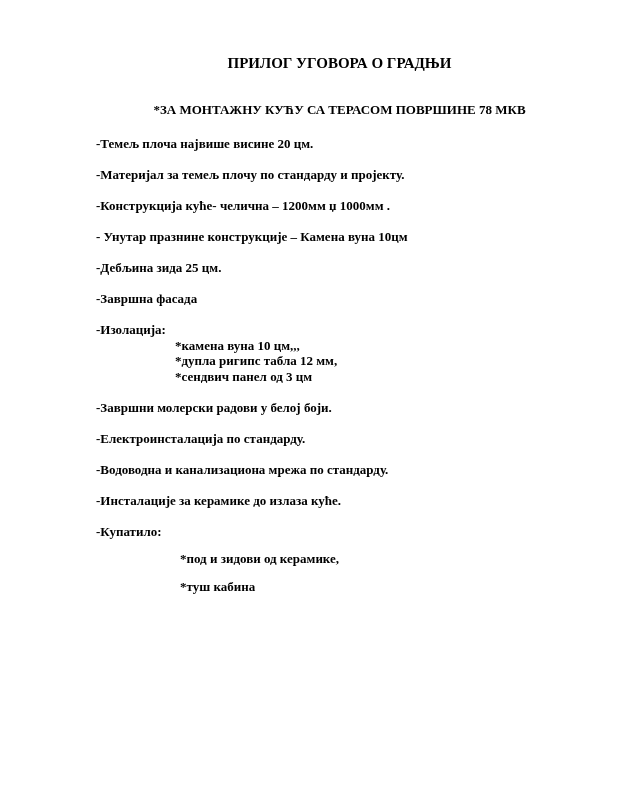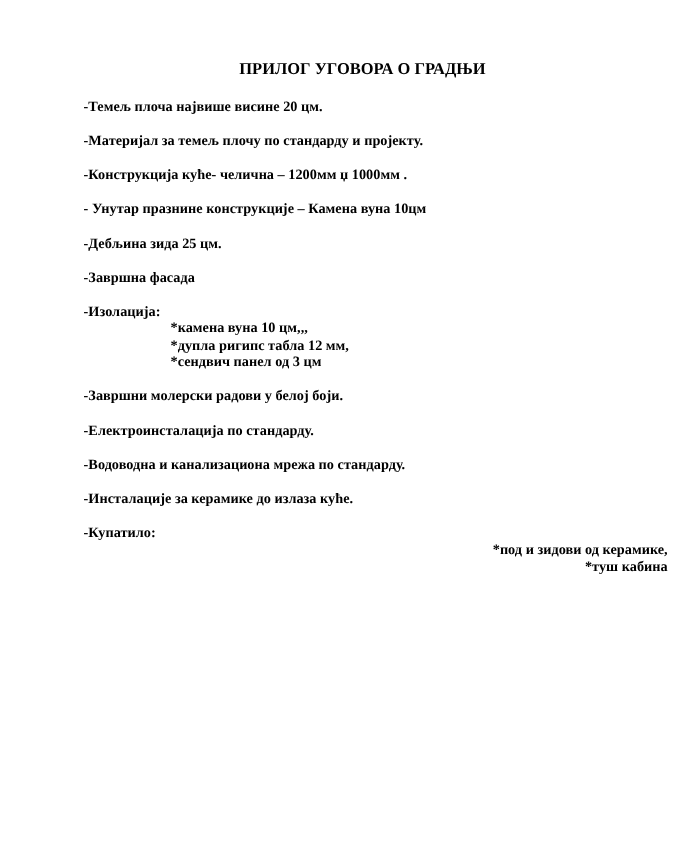--- a/index.html
+++ b/index.html
@@ -8,21 +8,21 @@
     background: #ffffff;
   }
   .page {
     width: 617px;
     height: 787px;
     background: #ffffff;
     color: #000000;
     font-family: "Liberation Serif", "DejaVu Serif", serif;
     font-weight: bold;
     box-sizing: border-box;
-    padding: 54px 10px 0 52px;
+    padding: 54px 10px 0 72px;
     overflow: hidden;
     position: relative;
   }
   .doc-title {
     text-align: center;
     font-size: 15px;
     line-height: 19px;
     margin: 0;
   }
   .doc-subtitle {
@@ -46,31 +46,31 @@
   .line.i0 {
     margin-left: 24px;
     margin-top: 15.5px;
   }
   .line.i1 {
     margin-left: 103px;
     margin-top: 0;
   }
   .line.i2 {
     margin-left: 108px;
-    margin-top: 0;
-    text-align: right;
+    margin-top: 12px;
   }
 </style>
 </head>
 <body>
 
 <div class="page">
   <div class="doc-title">ПРИЛОГ УГОВОРА О ГРАДЊИ</div>
 
 
+  <div class="section-heading">*ЗА МОНТАЖНУ КУЋУ СА ТЕРАСОМ ПОВРШИНЕ 78 МКВ</div>
 
   <div id="lines">
       <div class="line i0">-Темељ плоча највише висине 20 цм.</div>
       <div class="line i0">-Материјал за темељ плочу по стандарду и пројекту.</div>
       <div class="line i0">-Конструкција куће- челична – 1200мм џ 1000мм .</div>
       <div class="line i0">- Унутар празнине конструкције – Камена вуна 10цм</div>
       <div class="line i0">-Дебљина зида 25 цм.</div>
       <div class="line i0">-Завршна фасада</div>
       <div class="line i0">-Изолација:</div>
       <div class="line i1">*камена вуна 10 цм,,,</div>

